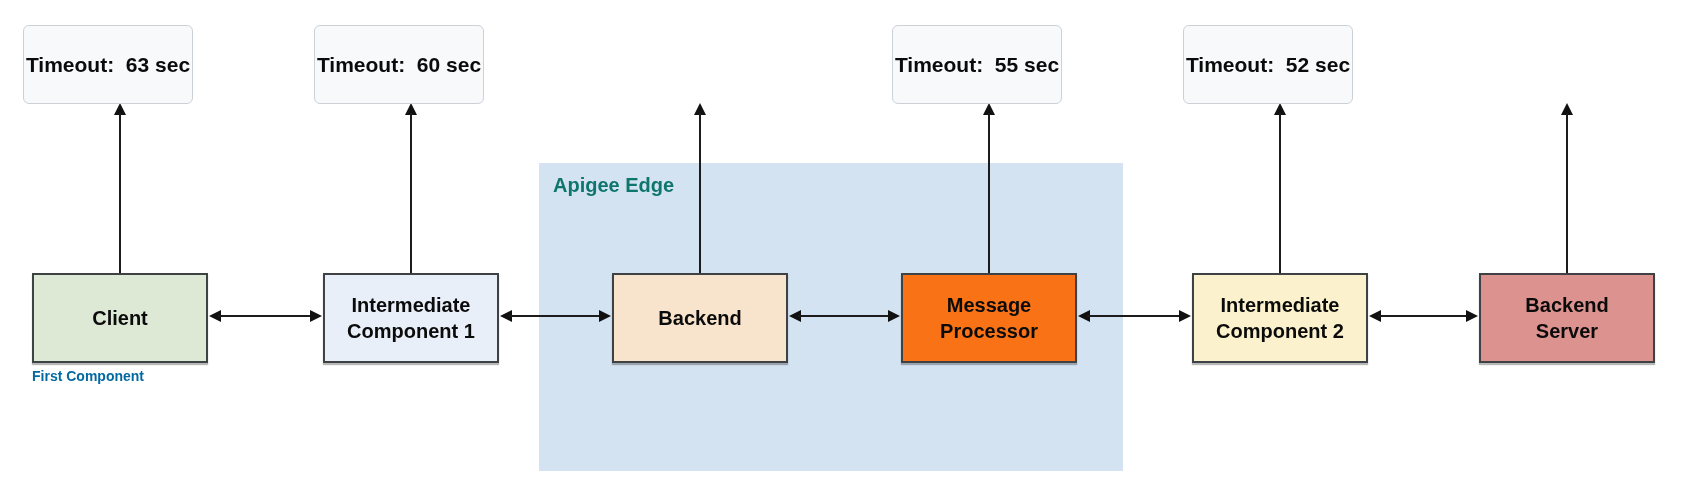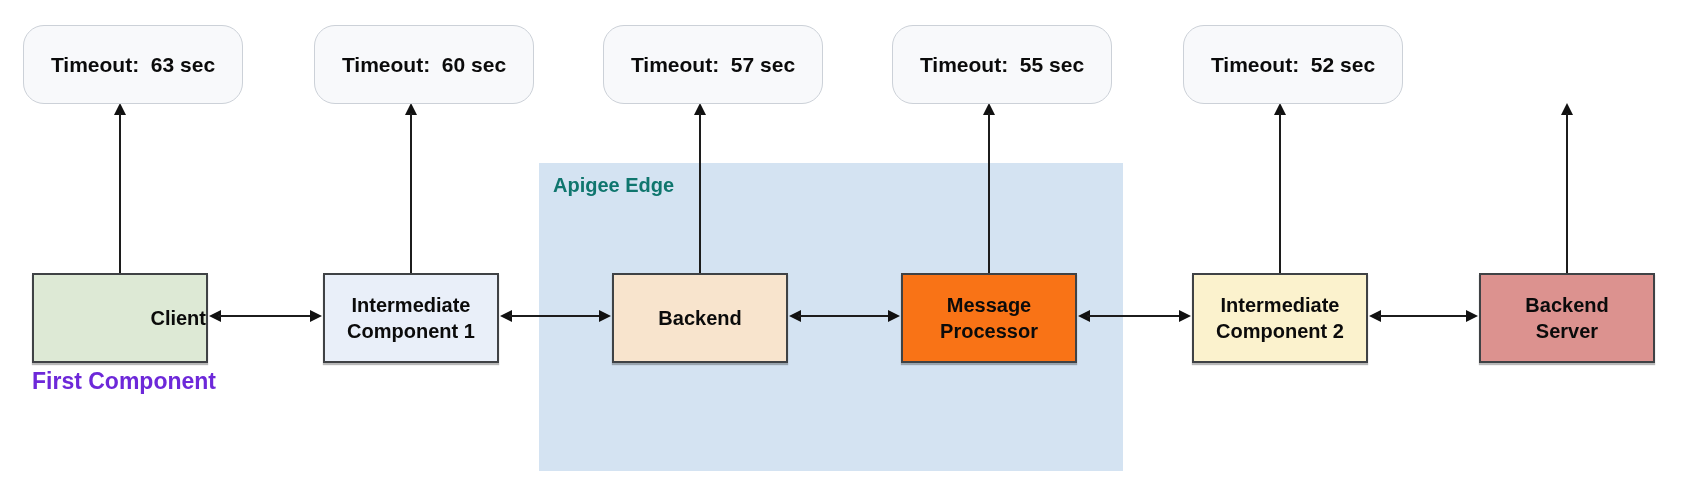--- a/index.html
+++ b/index.html
@@ -16,22 +16,22 @@
     left:539px;top:163px;width:584px;height:308px;
     z-index:0;
   }
   .region-label{
     position:absolute;
     left:14px;top:11px;
     font-size:20px;font-weight:bold;color:#0f766e;
   }
   
   .pill{
-    position:absolute;top:25px;width:220px;height:79px;
-    background:#f8f9fb;border:1.5px solid #ccd1d8;border-radius:21px;
+    position:absolute;top:25px;width:170px;height:79px;
+    background:#f8f9fb;border:1.5px solid #ccd1d8;border-radius:6px;
     display:flex;align-items:center;justify-content:center;
     z-index:3;box-sizing:border-box;
   }
   .pill span{
     font-size:21px;font-weight:bold;color:#0b0b0b;white-space:pre;
   }
   
   .node{
     position:absolute;top:273px;width:176px;height:90px;
     border:2px solid #3f4245;
@@ -39,21 +39,21 @@
     display:flex;align-items:center;justify-content:center;
     text-align:center;z-index:3;box-sizing:border-box;
   }
   .node span{
     font-size:20px;font-weight:bold;color:#0b0b0b;
     line-height:1.3;white-space:pre-line;
   }
   
   .caption{
     position:absolute;top:368px;
-    font-size:23px;font-weight:bold;color:#6d28d9;z-index:3;
+    font-size:14px;font-weight:bold;color:#0369a1;z-index:3;
   }
   .caption.last{width:176px;text-align:right;}
   
   .v-line{position:absolute;top:113px;height:160px;width:2px;background:#1c1c1c;z-index:2;}
   .v-head{position:absolute;top:103px;width:0;height:0;
     border-left:6px solid transparent;border-right:6px solid transparent;
     border-bottom:12px solid #111;z-index:2;}
   
   .h-line{position:absolute;top:315px;height:2px;background:#1c1c1c;z-index:2;}
   .h-head-l{position:absolute;top:310px;width:0;height:0;
@@ -70,23 +70,20 @@
 
   <div class="region" style="background-color: rgb(212, 227, 242);">
     <div class="region-label">Apigee Edge</div>
   </div>
 
   <div class="pill" style="left:23px">
       <span>Timeout:  63 sec</span>
     </div>
   <div class="pill" style="left:314px">
       <span>Timeout:  60 sec</span>
-    </div>
-  <div class="pill" style="left:603px">
-      <span>Timeout:  57 sec</span>
     </div>
   <div class="pill" style="left:892px">
       <span>Timeout:  55 sec</span>
     </div>
   <div class="pill" style="left:1183px">
       <span>Timeout:  52 sec</span>
     </div>
 
   <div class="v-head" style="left:114px"></div>
     <div class="v-line" style="left:119px"></div>
@@ -110,21 +107,21 @@
   <div class="h-head-l" style="left:789px"></div>
     <div class="h-line" style="left:798px;width:94px"></div>
     <div class="h-head-r" style="left:888px"></div>
   <div class="h-head-l" style="left:1078px"></div>
     <div class="h-line" style="left:1087px;width:96px"></div>
     <div class="h-head-r" style="left:1179px"></div>
   <div class="h-head-l" style="left:1369px"></div>
     <div class="h-line" style="left:1378px;width:92px"></div>
     <div class="h-head-r" style="left:1466px"></div>
 
-  <div class="node" style="left: 32px; background-color: rgb(221, 233, 213); justify-content: flex-end;">
+  <div class="node" style="left: 32px; background-color: rgb(221, 233, 213);">
       <span>Client</span>
     </div>
   <div class="node" style="left: 323px; background-color: rgb(233, 239, 249);">
       <span>Intermediate
 Component 1</span>
     </div>
   <div class="node" style="left: 612px; background-color: rgb(248, 228, 205);">
       <span>Backend</span>
     </div>
   <div class="node" style="left: 901px; background-color: #f97316;">

